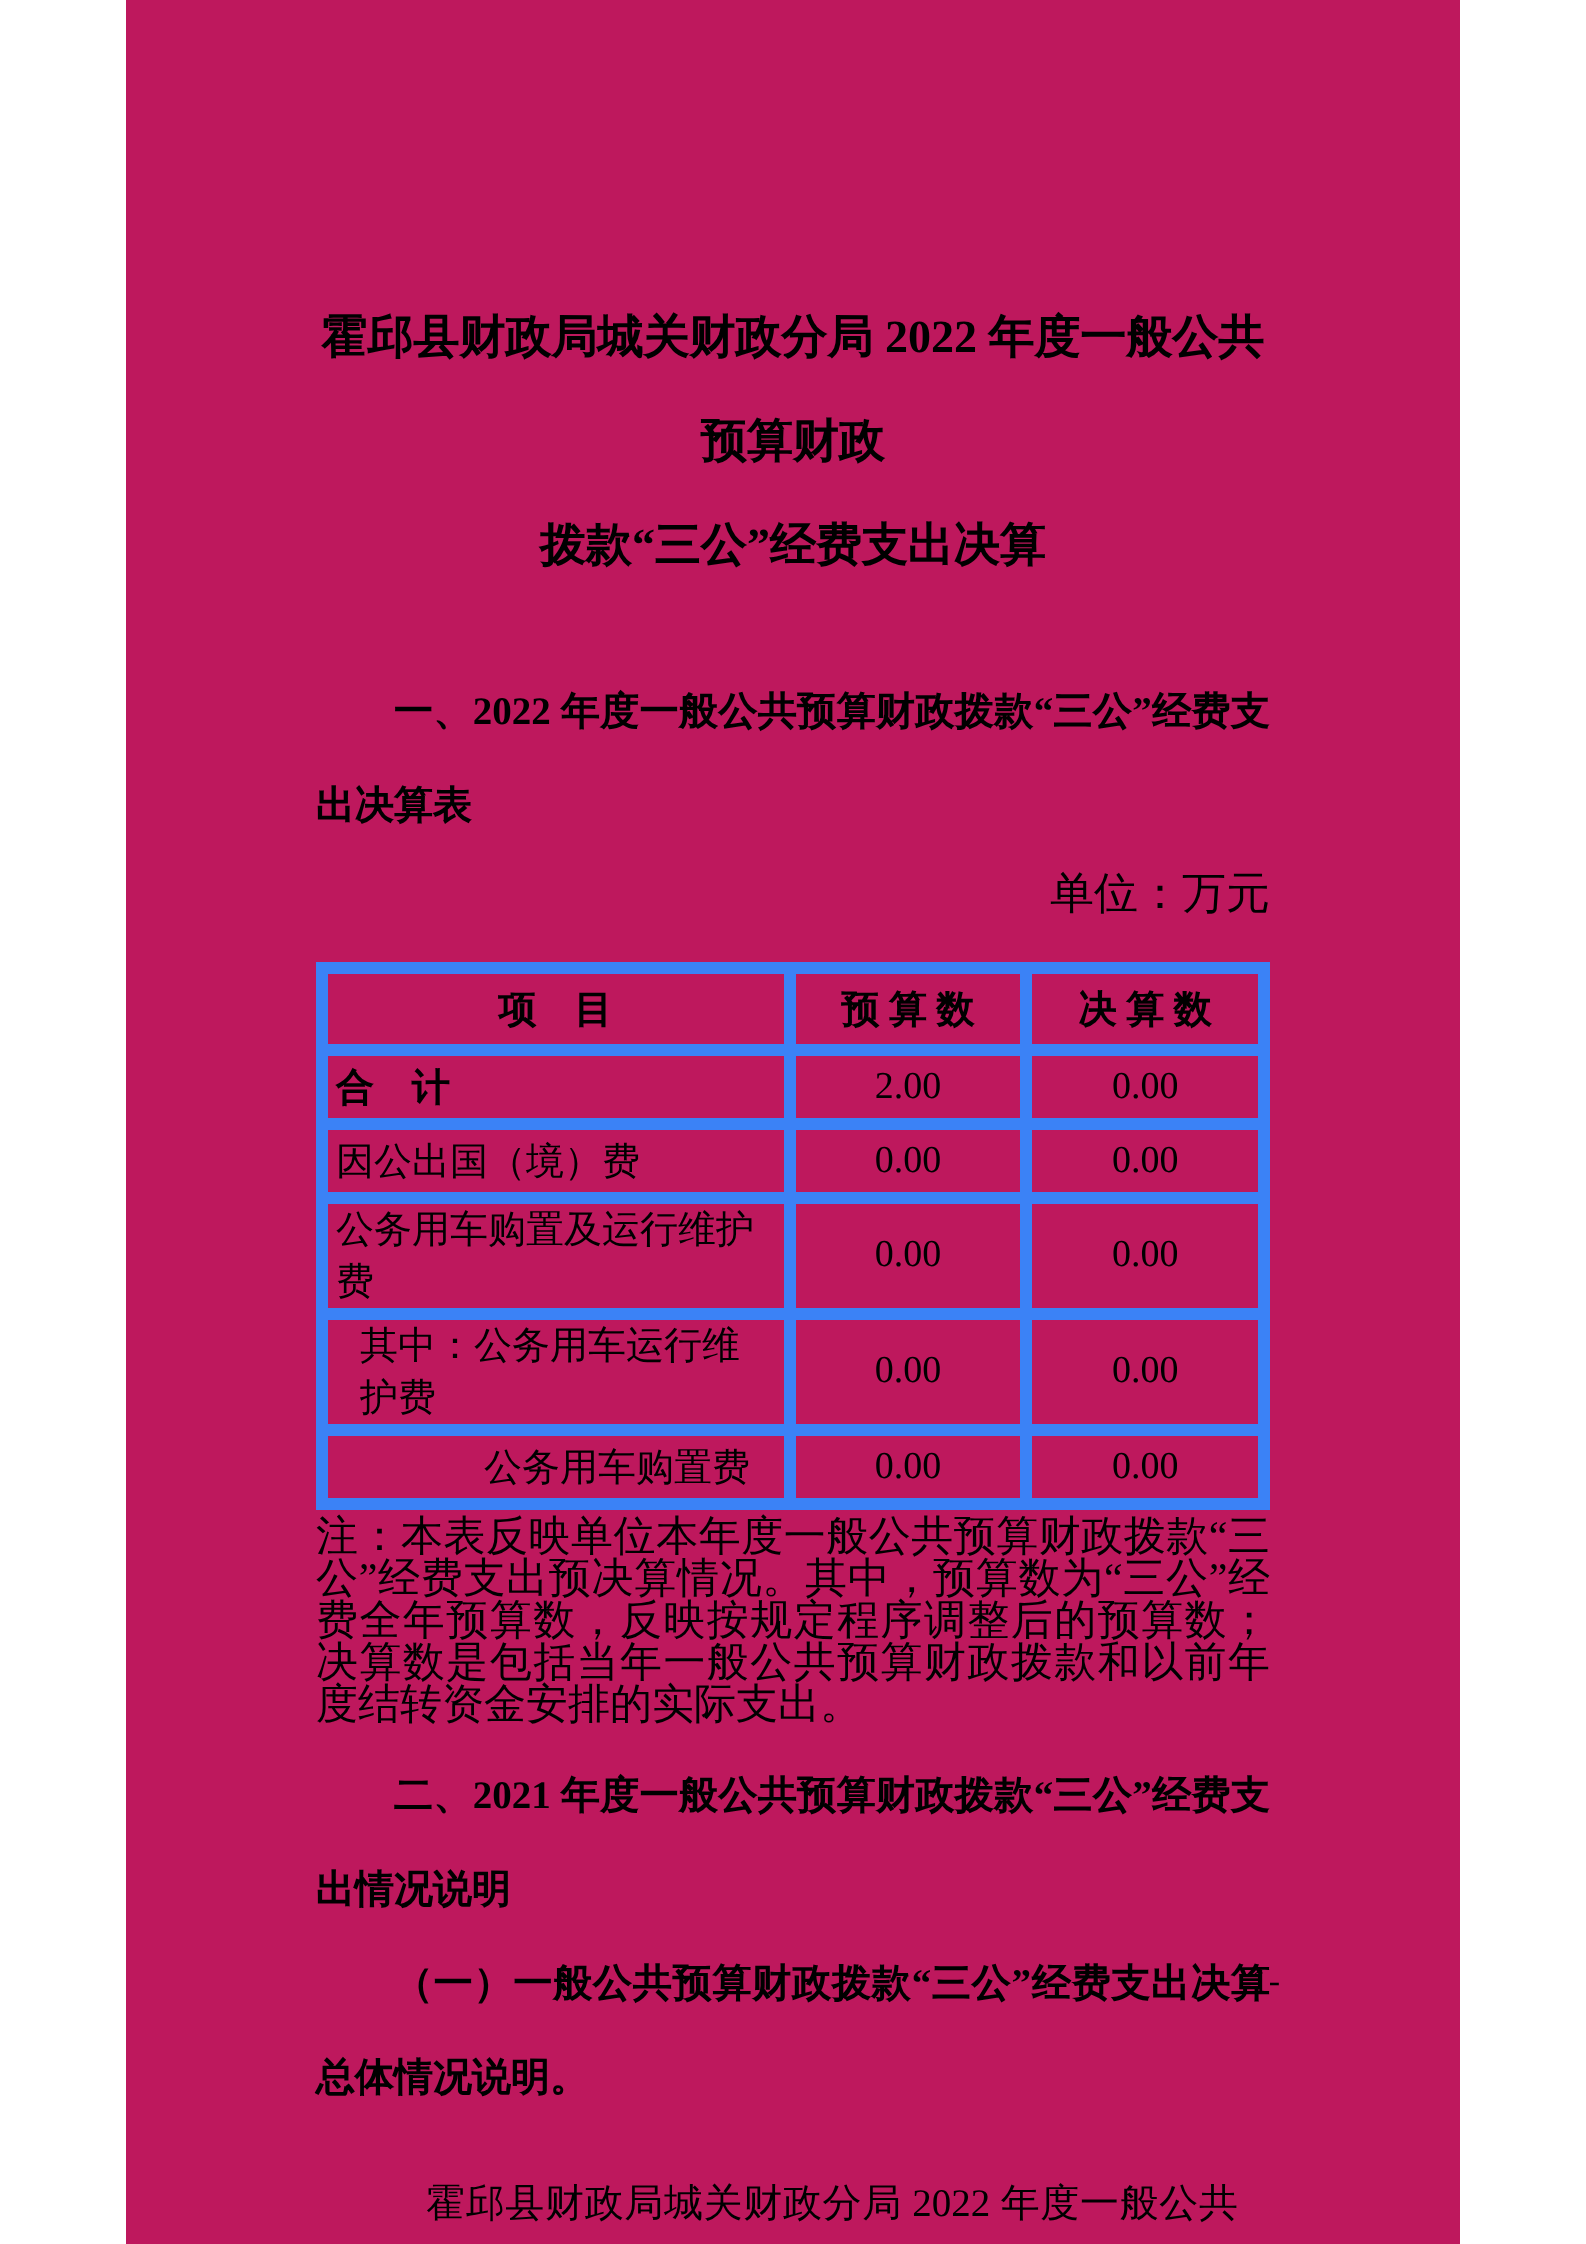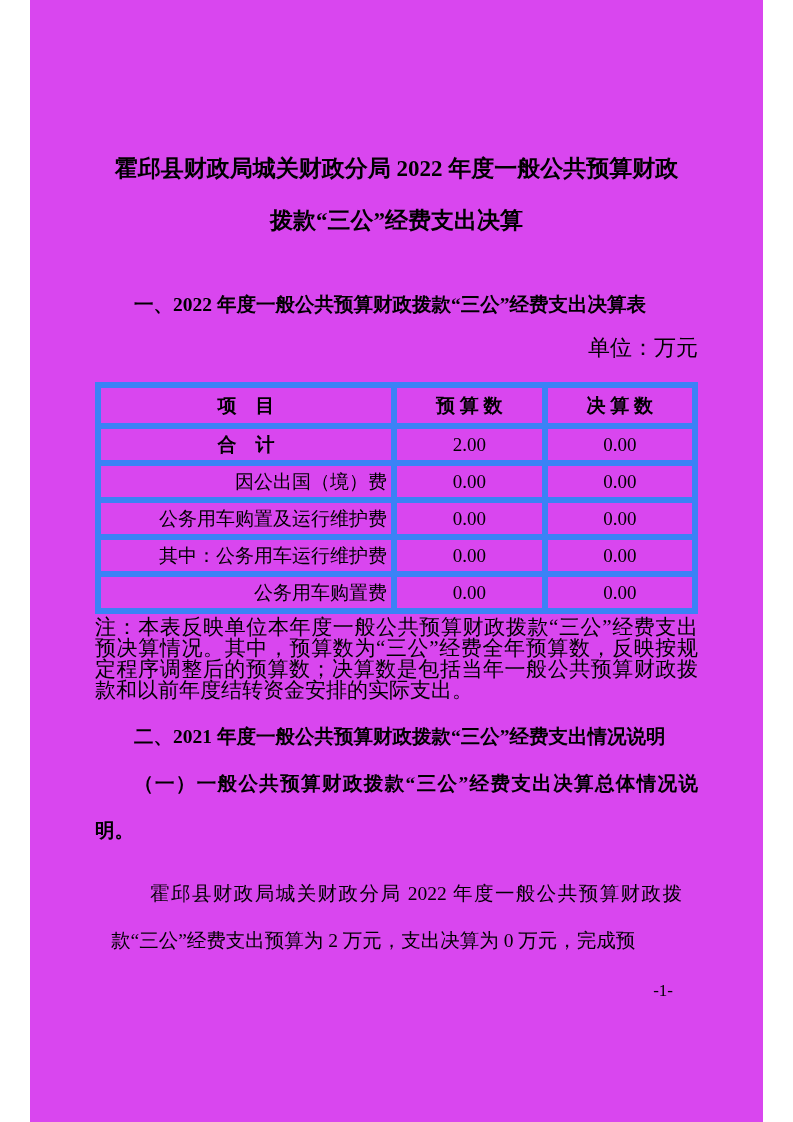--- a/index.html
+++ b/index.html
@@ -2,26 +2,26 @@
 <html><head>
 <meta charset="utf-8">
 <style>
   html, body {
     margin: 0;
     padding: 0;
     background: #ffffff;
   }
   .page {
     position: relative;
-    width: 733px;
+    width: 667px;
     height: 1122px;
     margin: 0 auto;
-    background: #d946ef;
+    background: #be185d;
     box-sizing: border-box;
-    padding: 0 65px;
+    padding: 0 95px;
     overflow: hidden;
     font-family: "Liberation Serif", "DejaVu Serif", serif;
     color: #000000;
   }
   .doc-title {
     margin-top: 143px;
     text-align: center;
     font-size: 23px;
     font-weight: bold;
     line-height: 52px;
@@ -60,23 +60,23 @@
   table.expense-table th {
     height: 41px;
     font-weight: bold;
     text-align: center;
     border-bottom: 2.5px solid #000000;
   }
   table.expense-table { border: 1.5px solid #000000; }
   col.c-item  { width: 49.6%; }
   col.c-num   { width: 25.2%; }
   td.num { text-align: center; }
-  td.item-label { text-align: right; padding-left: 8px; }
+  td.item-label { text-align: left; padding-left: 8px; }
   tr.row-total td.item-label {
-    text-align: center;
+    text-align: left;
     font-weight: bold;
     padding-left: 4px;
   }
   tr.row-sub td.item-label   { padding-left: 16px; }
   tr.row-sub-2 td.item-label { padding-left: 78px; }
   .table-note {
     margin: 3px 0 0 0;
     font-size: 21px;
     line-height: 21px;
     text-align: justify;

